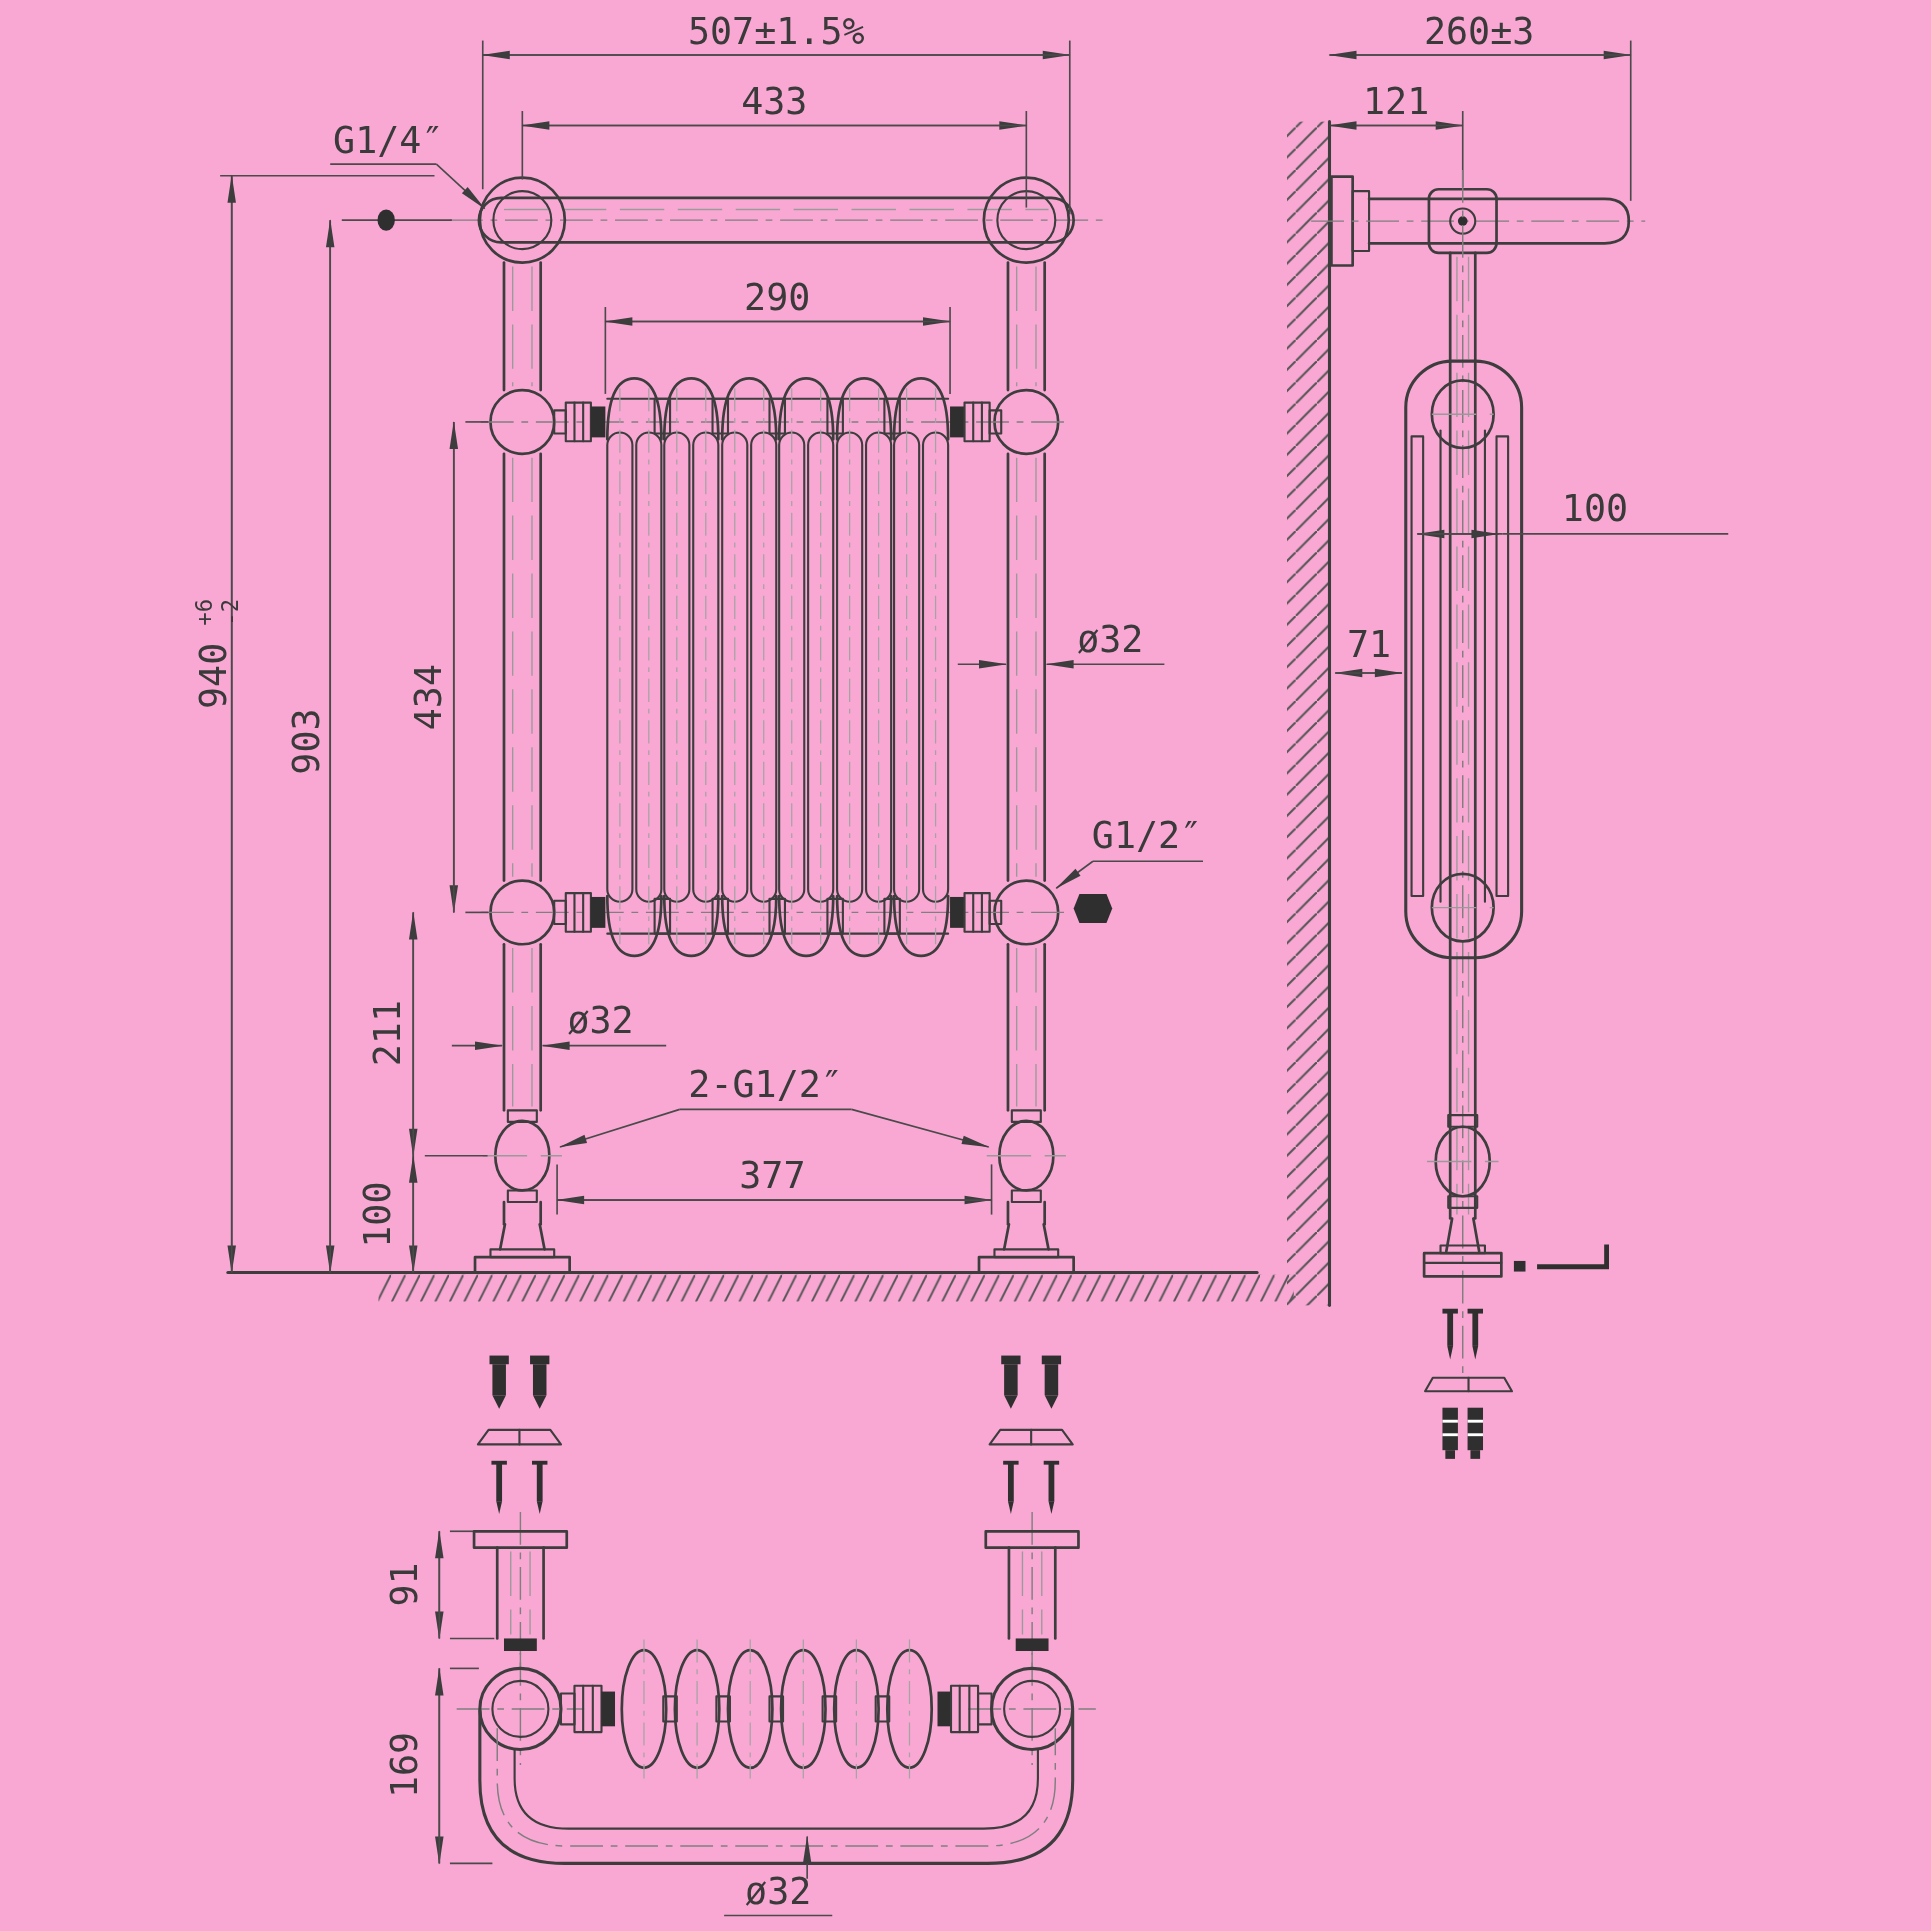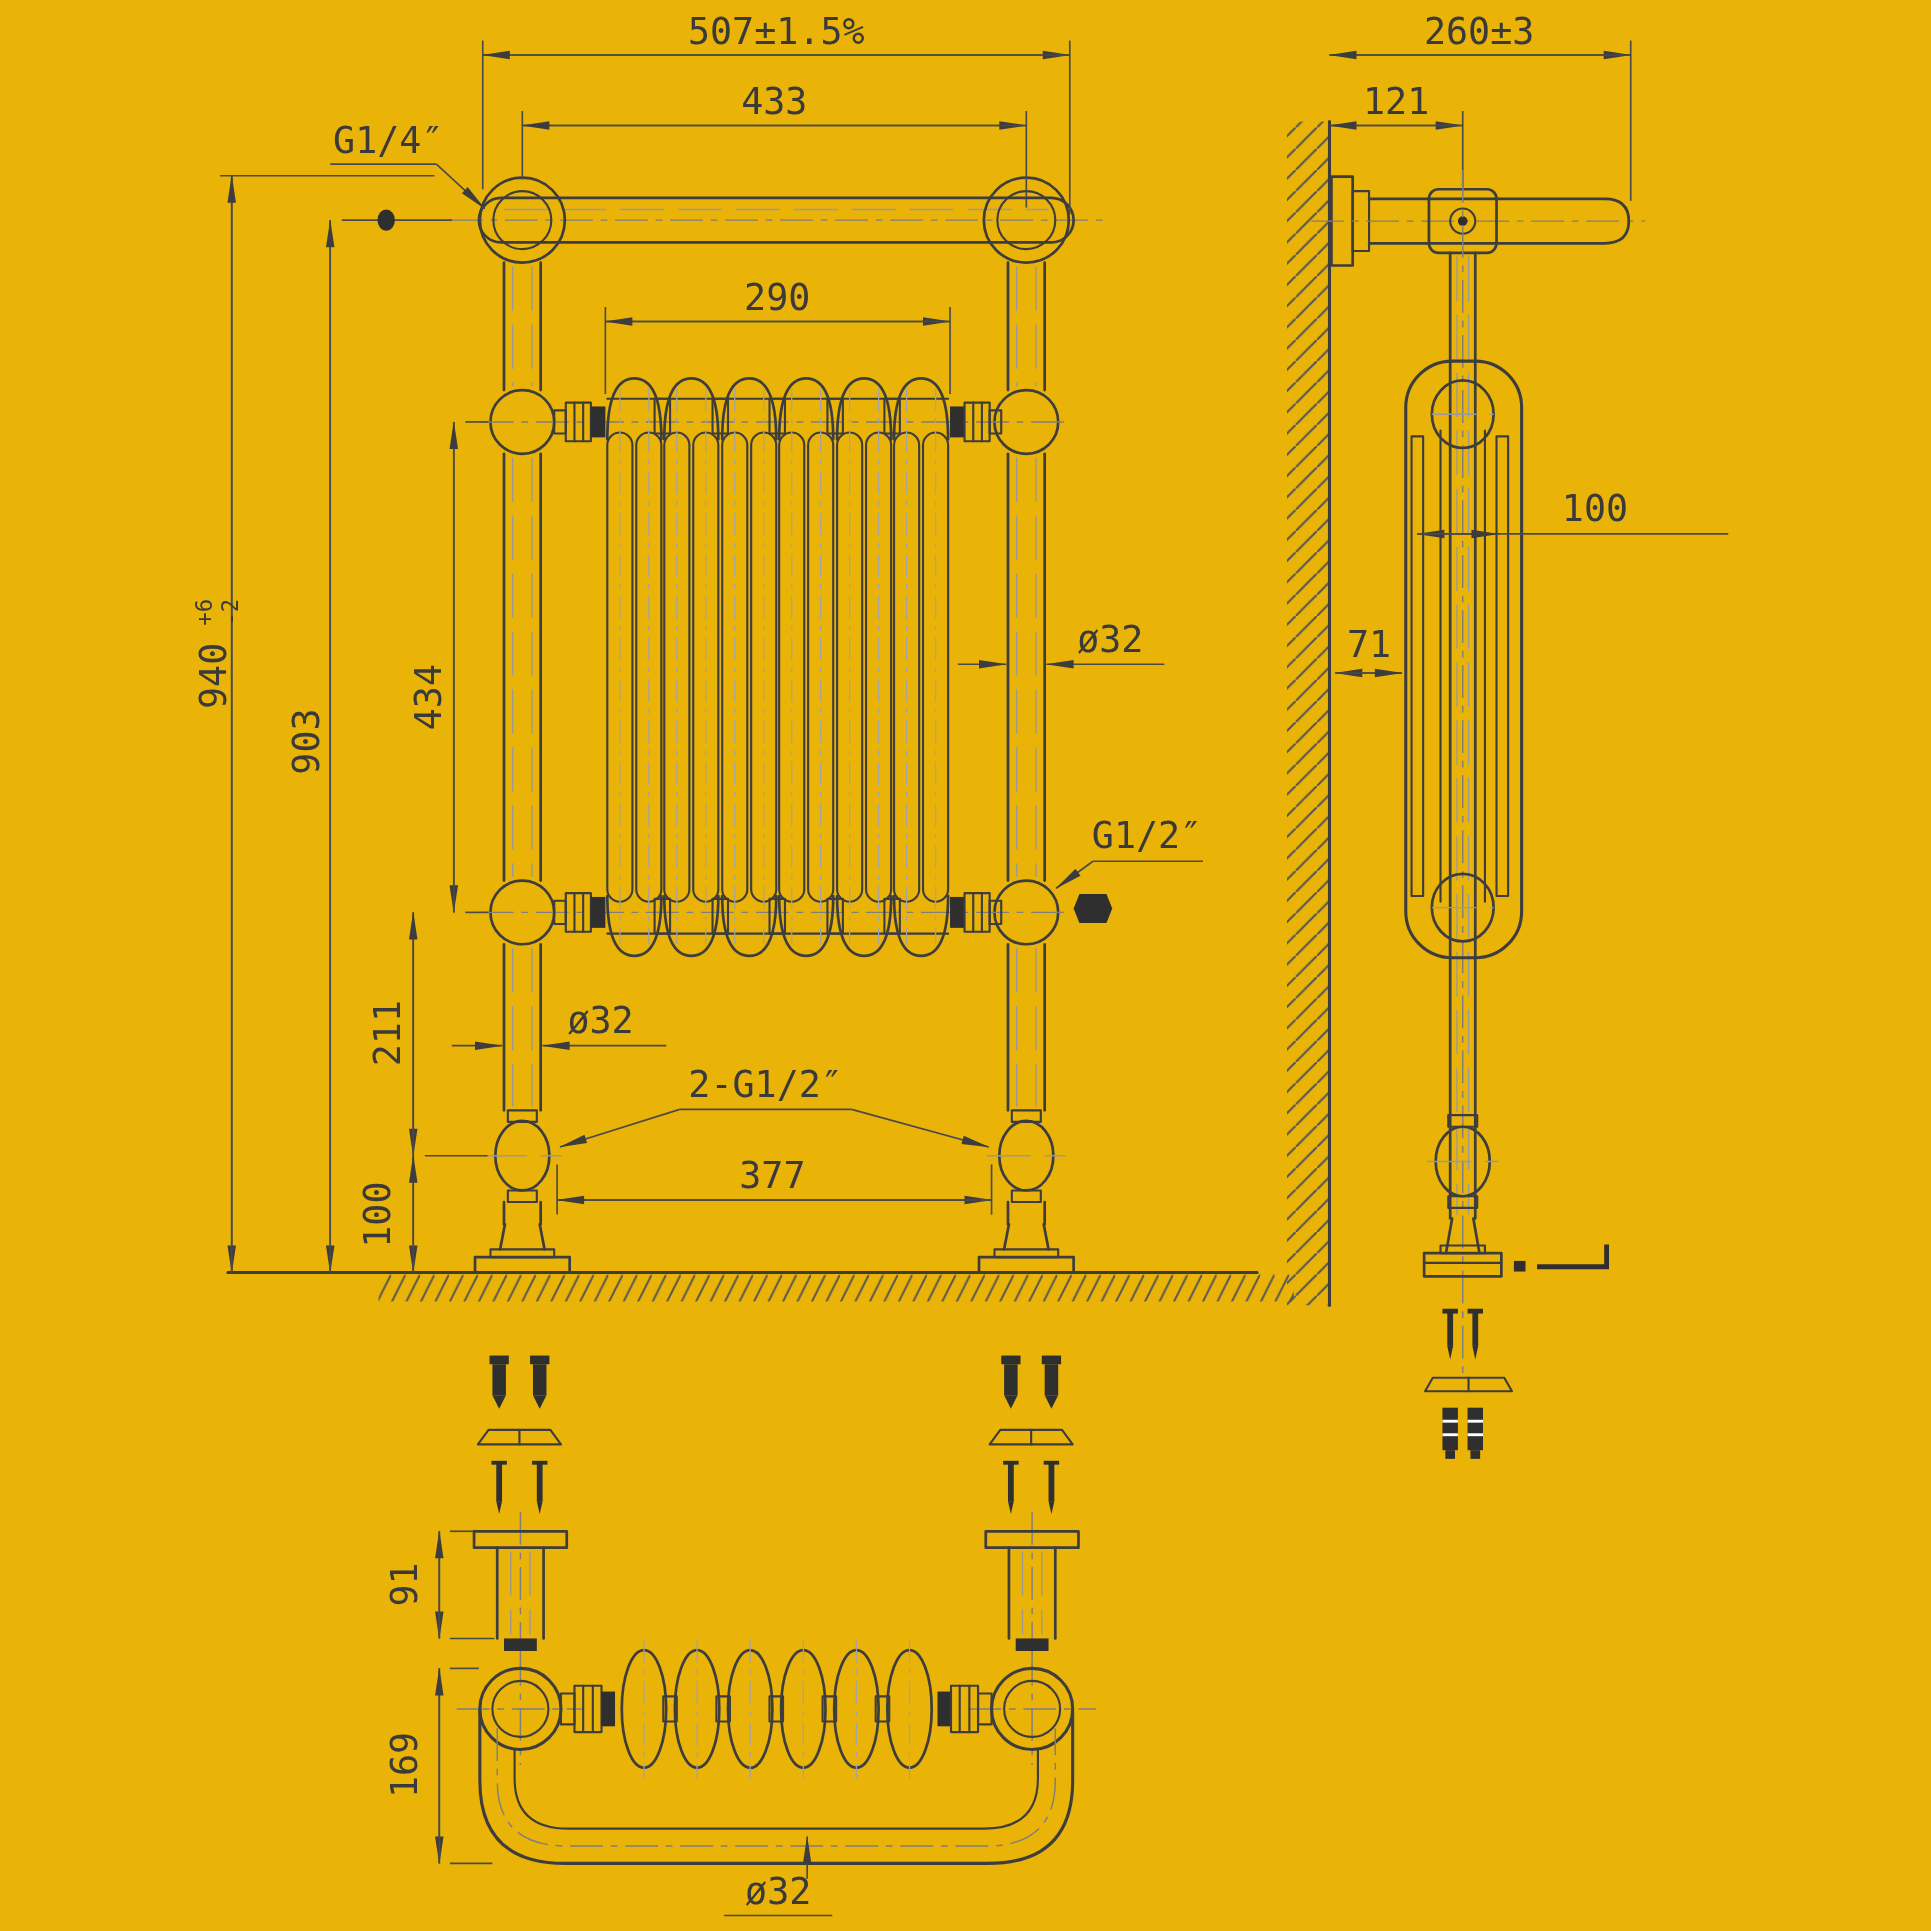--- a/index.html
+++ b/index.html
@@ -1,16 +1,16 @@
 <!DOCTYPE html>
 <html><head>
 <meta charset="utf-8">
 <style>
   html,body{margin:0;padding:0;background:#ffffff;}
-  .stage{position:relative;width:1931px;height:1931px;background:#eab308;overflow:hidden;}
+  .stage{position:relative;width:1931px;height:1931px;background:#f9a8d4;overflow:hidden;}
   svg{position:absolute;left:0;top:0;}
   .ol{fill:none;stroke:#3d3d3d;stroke-width:2.8;stroke-linecap:round;stroke-linejoin:round}
   .o2{fill:none;stroke:#3d3d3d;stroke-width:2.2;stroke-linecap:round;stroke-linejoin:round}
   .o3{fill:none;stroke:#3d3d3d;stroke-width:3.2;stroke-linecap:round;stroke-linejoin:round}
   .thin{fill:none;stroke:#9a9a9a;stroke-width:1.4;stroke-dasharray:46 14}
   .cl{fill:none;stroke:#7f7f7f;stroke-width:1.5;stroke-dasharray:34 8 7 8}
   .clt{fill:none;stroke:#a4a4a4;stroke-width:1.3;stroke-dasharray:24 7 5 7}
   .dim{fill:none;stroke:#4a4a4a;stroke-width:1.7}
   .sld{fill:#2f2f2f;stroke:none}
   text{font-family:"DejaVu Sans Mono","Liberation Mono",monospace;fill:#3a3a3a}

